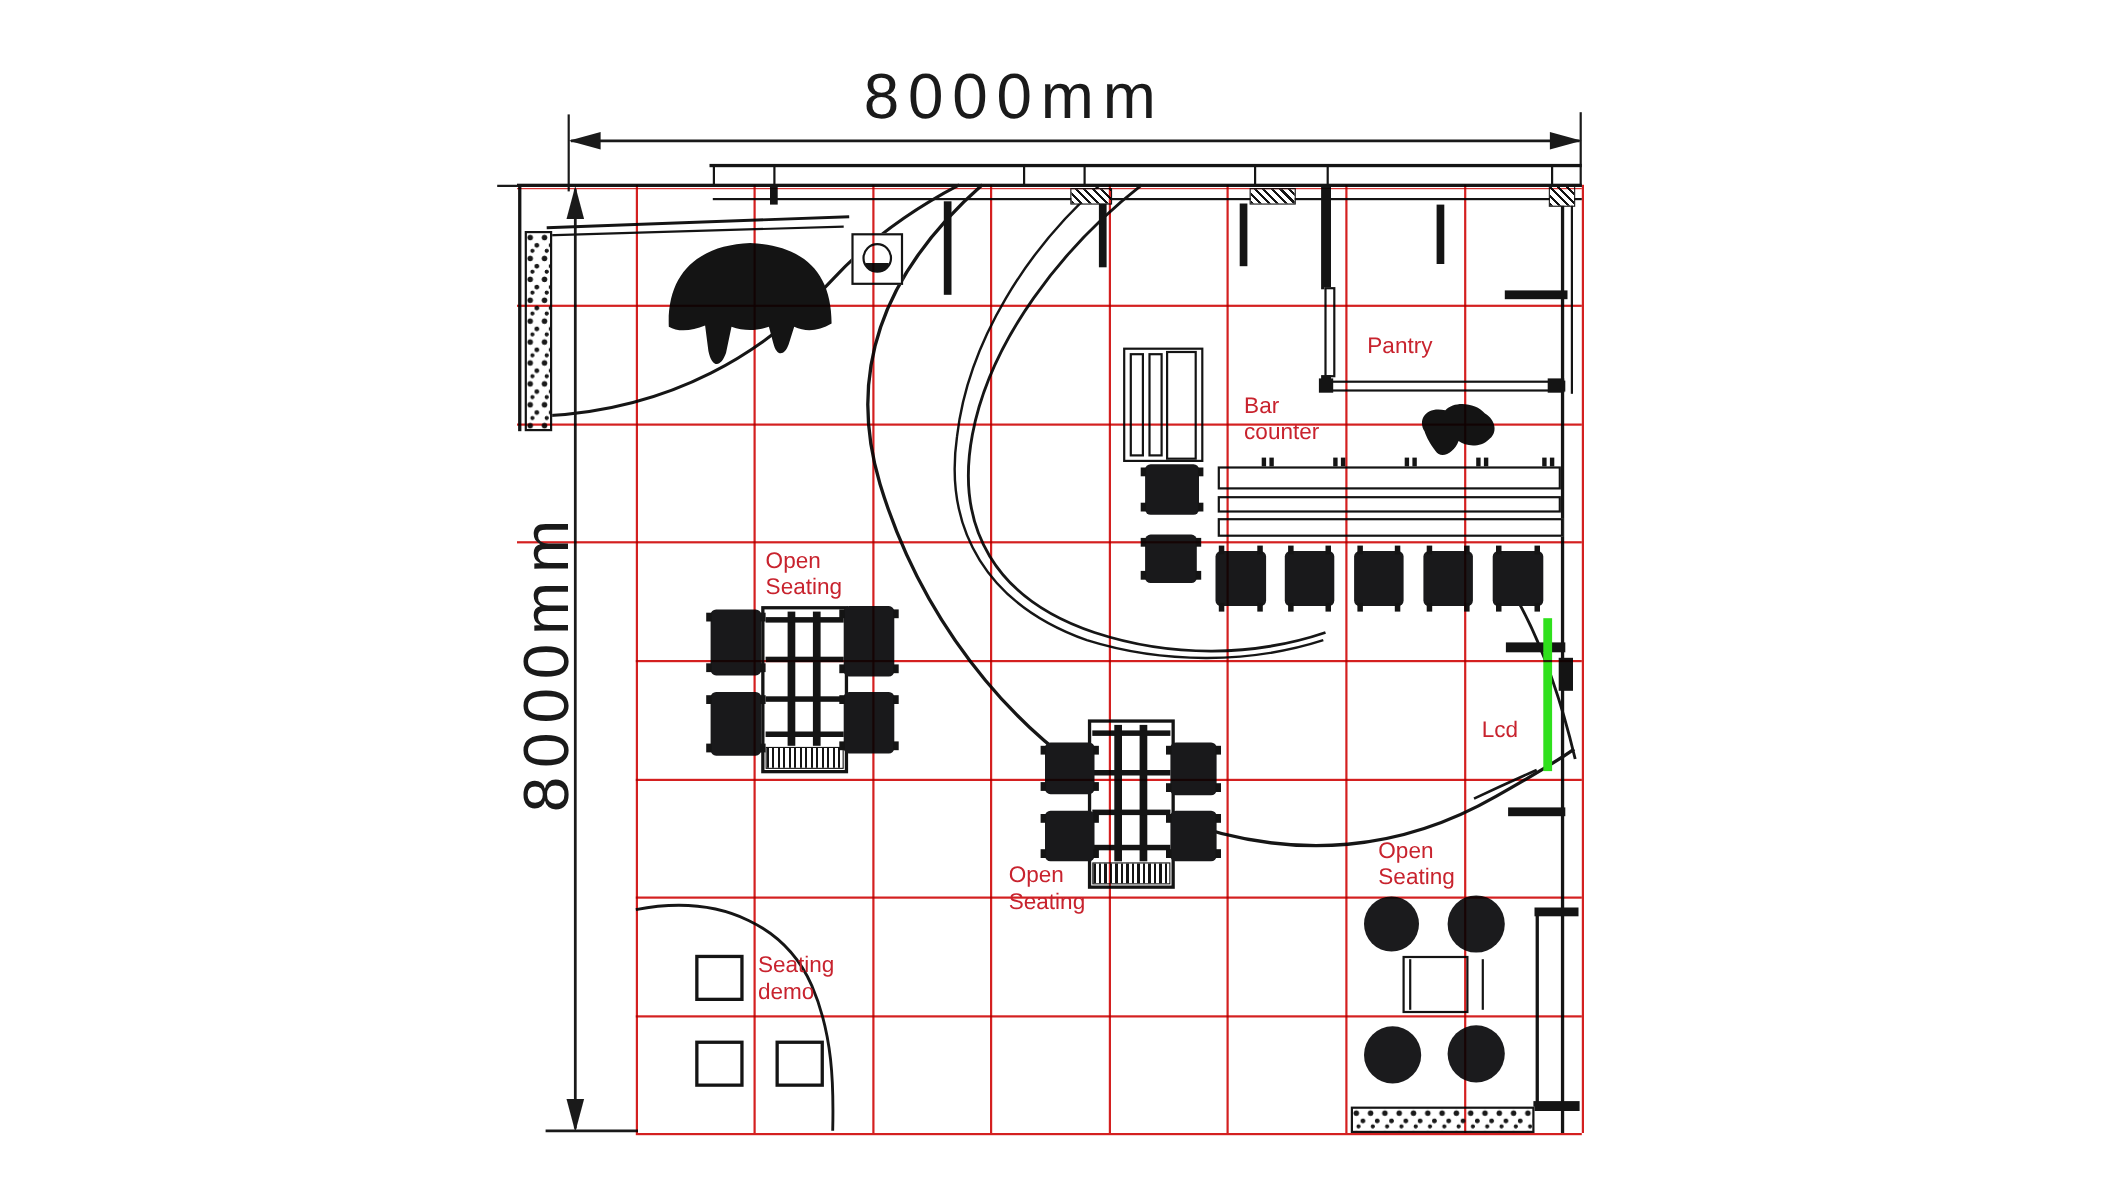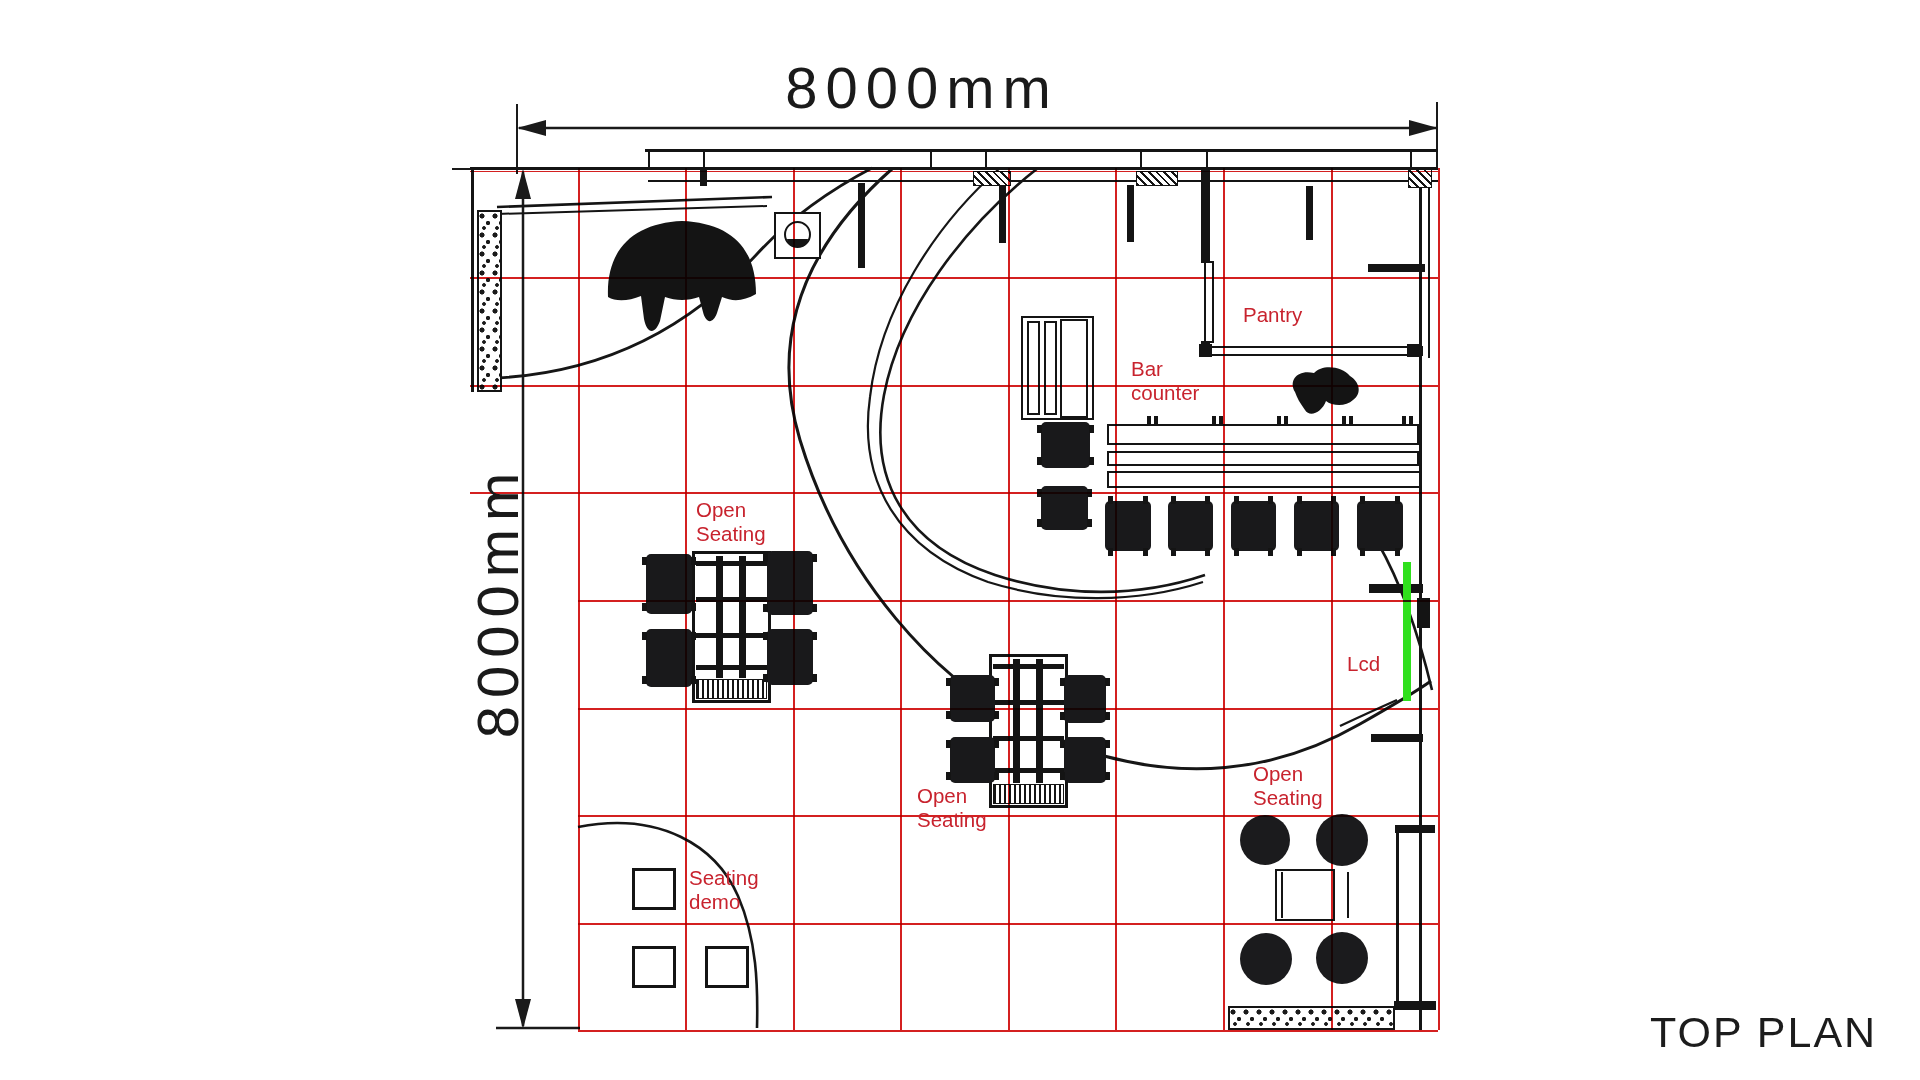--- a/index.html
+++ b/index.html
@@ -262,15 +262,14 @@
 Seating</div>
     <div class="rlabel" style="left:1253px;top:762px">Open
 Seating</div>
     <div class="rlabel" style="left:1347px;top:652px">Lcd</div>
     <div class="rlabel" style="left:689px;top:866px">Seating
 demo</div>
 
     <div class="dimtext" style="left:722px;top:54px;width:400px">8000mm</div>
     <div class="dimtext" style="left:297px;top:568px;width:400px;transform:rotate(-90deg)">8000mm</div>
 
-    <div class="title" style="left:1650px;top:1008px">TOP PLAN</div>
   </div>
 </div>
 
 </body></html>

